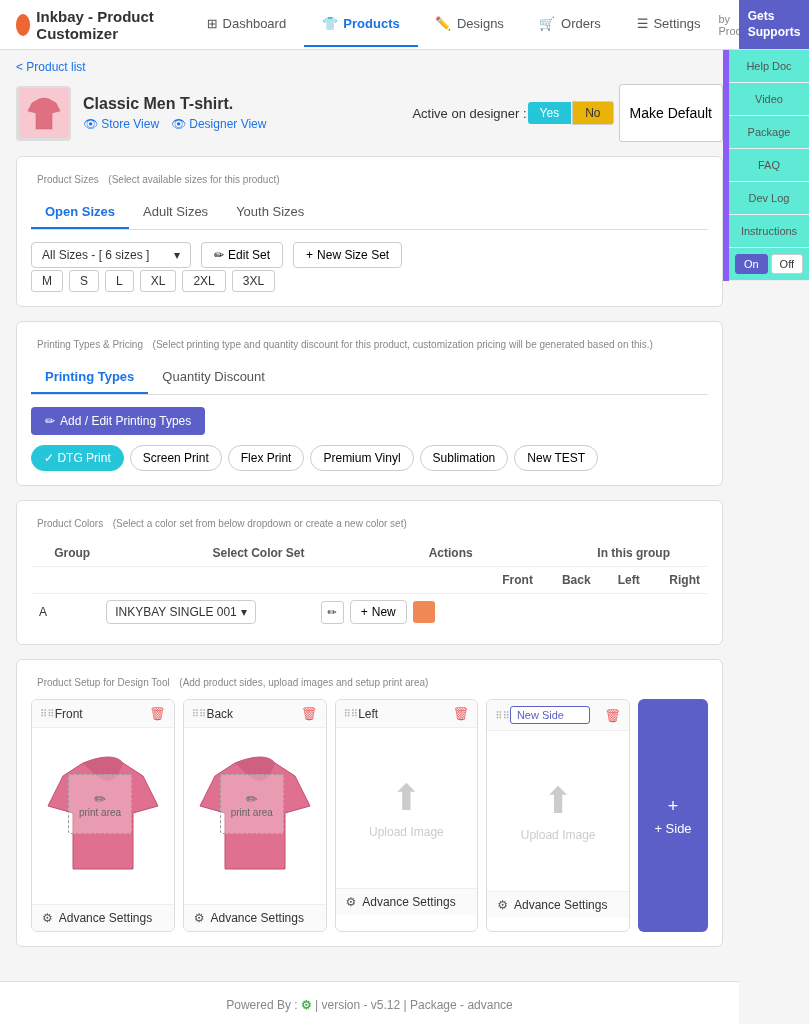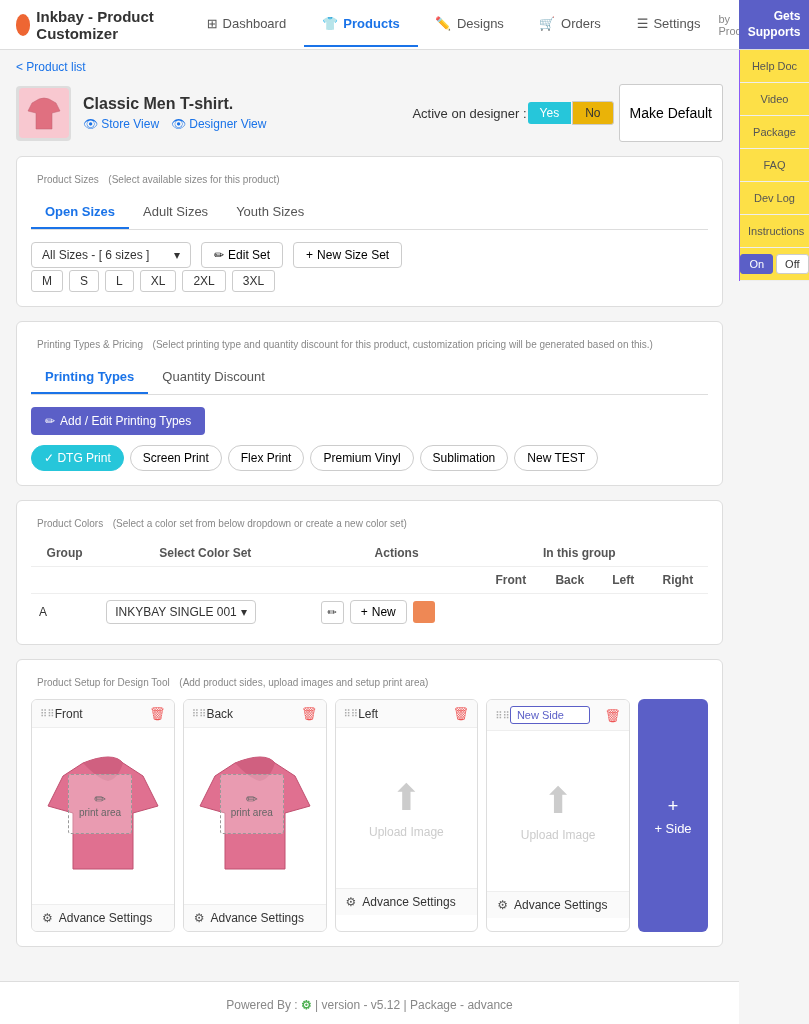--- a/index.html
+++ b/index.html
@@ -6,24 +6,24 @@
     body { font-family: -apple-system, BlinkMacSystemFont, 'Segoe UI', sans-serif; font-size: 13px; background: #f5f5f5; color: #333; width: 809px; }
     
     
     .top-nav { background: #fff; border-bottom: 1px solid #ddd; display: flex; align-items: center; padding: 0 16px; height: 50px; position: relative; }
     .brand { display: flex; align-items: center; gap: 6px; font-weight: 600; font-size: 15px; color: #333; }
     .brand-circle { width: 22px; height: 22px; background: #e63; border-radius: 50%; display: inline-block; }
     .nav-links { display: flex; margin-left: 20px; gap: 0; }
     .nav-item { padding: 14px 18px; font-size: 13px; color: #555; cursor: pointer; display: flex; align-items: center; gap: 5px; border-bottom: 2px solid transparent; }
     .nav-item.active { color: #1a73e8; border-bottom: 2px solid #1a73e8; font-weight: 600; }
     .nav-right { margin-left: auto; font-size: 11px; color: #888; }
-    .get-support { position: absolute; right: 0; top: 0; background: #5b5fc7; color: #fff; padding: 8px 12px; font-size: 12px; font-weight: 600; text-align: right; cursor: pointer; height: 100%; display: flex; align-items: center; justify-content: center; width: 70px; line-height: 1.3; }
-
-    
-    .right-panel { position: fixed; right: 0; top: 50px; width: 70px; background: #fde047; border-left: 1px solid #8b5cf6; z-index: 100; }
+    .get-support { position: absolute; right: 0; top: 0; background: #5b5fc7; color: #fff; padding: 8px 12px; font-size: 12px; font-weight: 600; text-align: left; cursor: pointer; height: 100%; display: flex; align-items: center; justify-content: center; width: 70px; line-height: 1.3; }
+
+    
+    .right-panel { position: fixed; right: 0; top: 50px; width: 86px; background: #5eead4; border-left: 6px solid #8b5cf6; z-index: 100; }
     .panel-item { padding: 10px 8px; text-align: center; font-size: 11px; color: #555; cursor: pointer; border-bottom: 1px solid #eee; }
     .panel-item.toggle-row { display: flex; align-items: center; justify-content: center; gap: 3px; padding: 6px; }
     .toggle-btn { padding: 3px 8px; border-radius: 3px; font-size: 11px; cursor: pointer; border: 1px solid #ccc; }
     .toggle-btn.on { background: #5b5fc7; color: #fff; border-color: #5b5fc7; }
     .toggle-btn.off { background: #fff; color: #333; }
 
     
     .main { margin-right: 70px; padding: 10px 16px 20px; }
     .breadcrumb { font-size: 12px; color: #1a73e8; cursor: pointer; margin-bottom: 10px; }
     .breadcrumb::before { content: '< '; }
@@ -60,21 +60,21 @@
 
     
     .print-header { display: flex; align-items: center; justify-content: space-between; margin-bottom: 10px; }
     .add-edit-btn { background: #5b5fc7; color: #fff; border: none; padding: 7px 14px; border-radius: 4px; font-size: 12px; cursor: pointer; display: flex; align-items: center; gap: 5px; }
     .print-types { display: flex; gap: 6px; flex-wrap: wrap; }
     .print-type-btn { padding: 5px 12px; border: 1px solid #ccc; border-radius: 20px; font-size: 12px; cursor: pointer; background: #fff; }
     .print-type-btn.active { background: #26c6da; color: #fff; border-color: #26c6da; }
 
     
     .colors-table { width: 100%; border-collapse: collapse; }
-    .colors-table th { text-align: center; padding: 6px 8px; font-size: 12px; font-weight: 600; color: #555; border-bottom: 1px solid #eee; }
+    .colors-table th { text-align: right; padding: 6px 8px; font-size: 12px; font-weight: 600; color: #555; border-bottom: 1px solid #eee; }
     .colors-table td { padding: 6px 8px; font-size: 12px; vertical-align: middle; }
     .color-select-row { display: flex; align-items: center; gap: 6px; }
     .color-dropdown { display: flex; align-items: center; border: 1px solid #ccc; border-radius: 4px; padding: 4px 8px; font-size: 12px; min-width: 150px; cursor: pointer; }
     .new-color-btn { display: flex; align-items: center; gap: 4px; padding: 4px 10px; border: 1px solid #ccc; border-radius: 4px; font-size: 12px; cursor: pointer; background: #fff; }
     .color-swatch { width: 22px; height: 22px; background: #e85; border-radius: 3px; cursor: pointer; }
     .edit-color-btn { padding: 4px 6px; border: 1px solid #ccc; border-radius: 3px; cursor: pointer; background: #fff; font-size: 11px; }
 
     
     .setup-grid { display: flex; gap: 8px; align-items: stretch; }
     .side-card { flex: 1; border: 1px solid #ddd; border-radius: 6px; overflow: hidden; min-width: 0; }

